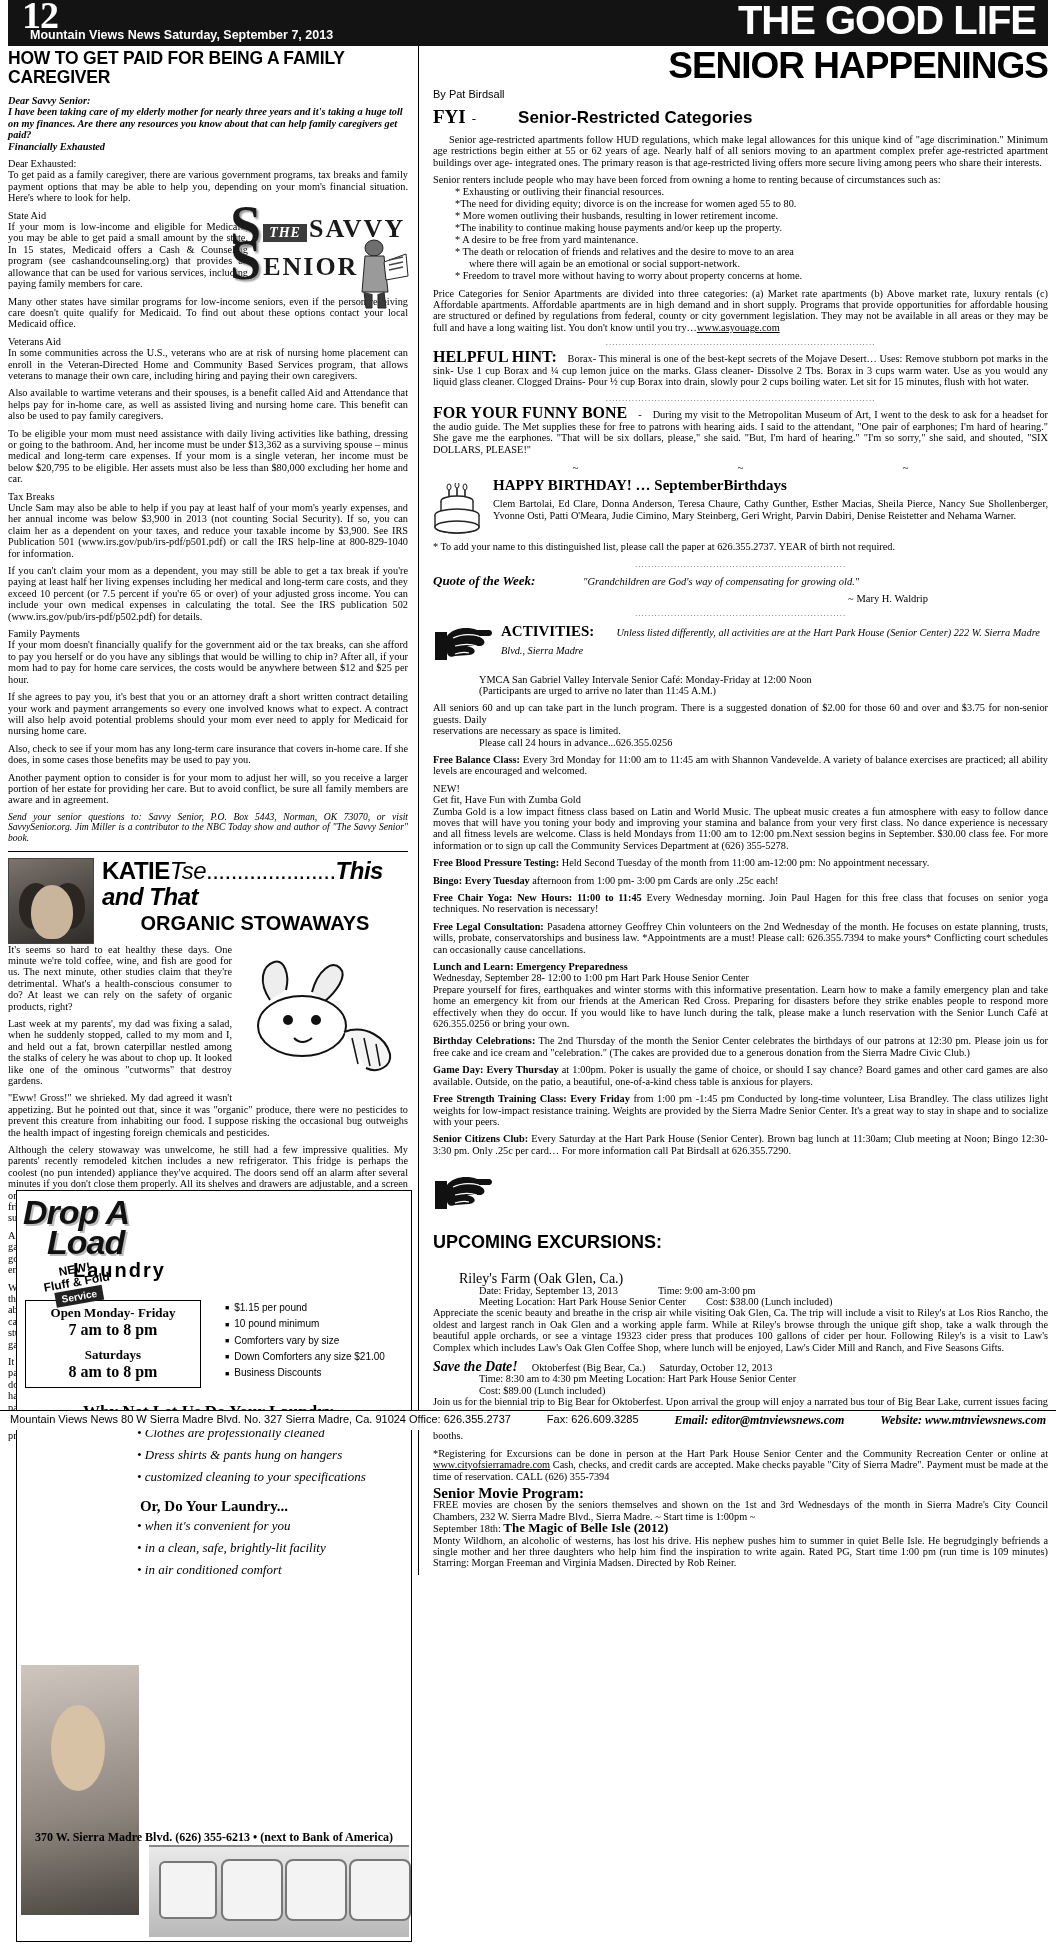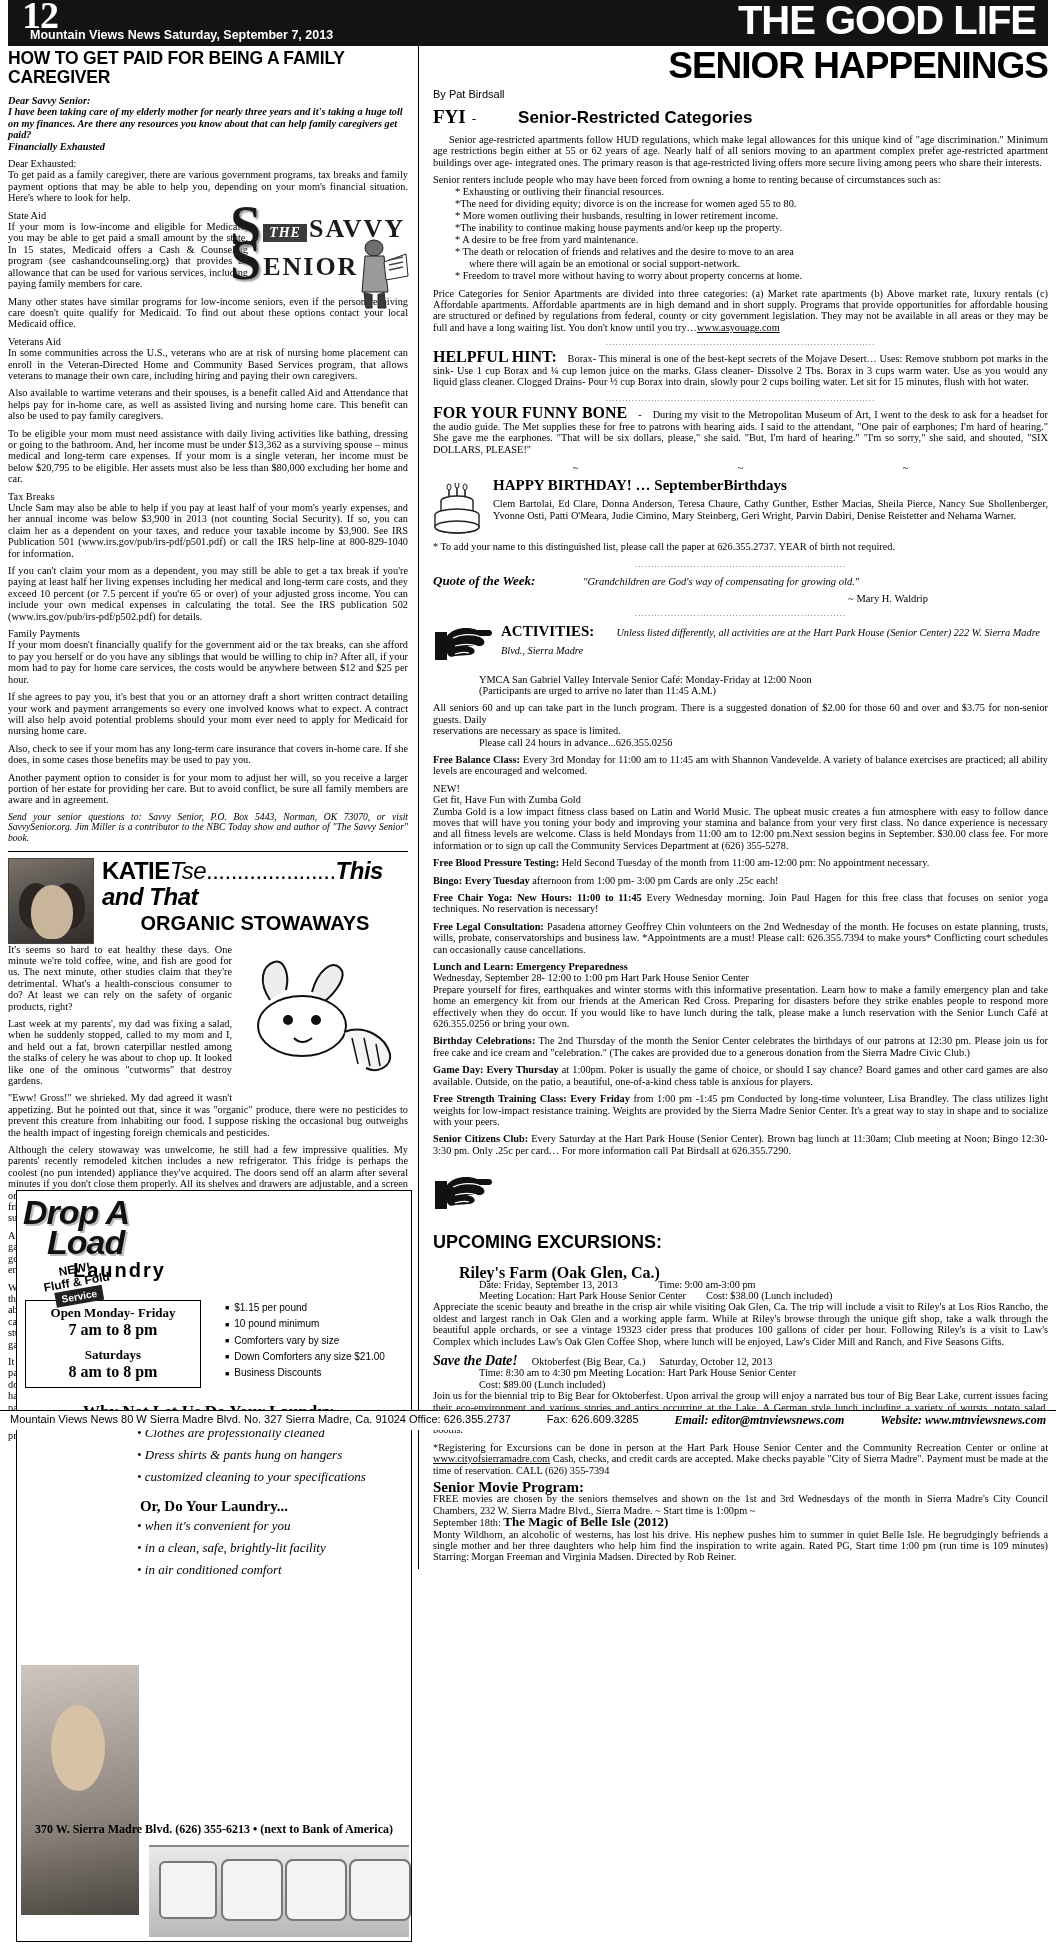--- a/index.html
+++ b/index.html
@@ -437,21 +437,21 @@
         <svg class="hand" viewBox="0 0 62 44">
           <path d="M2 10 L14 10 L14 38 L2 38 Z" fill="#111"></path>
           <path d="M14 14 C20 6 34 4 44 8 L56 8 C60 8 60 14 56 14 L44 14 C52 16 54 22 48 24 L34 24 C44 26 44 32 36 33 L22 34 C18 36 14 34 14 30 Z" fill="#111"></path>
           <path d="M20 16 C28 12 38 12 46 14" stroke="#fff" stroke-width="1.2" fill="none"></path>
           <path d="M22 24 C30 22 38 22 44 24" stroke="#fff" stroke-width="1.2" fill="none"></path>
           <path d="M22 32 C28 30 32 30 36 31" stroke="#fff" stroke-width="1.2" fill="none"></path>
         </svg>
         <div class="exc-title" style="padding-top:8px">UPCOMING EXCURSIONS:</div>
       </div>
 
-      <p class="tx indent1 tight" style="font-size:16px;font-weight:bold;margin-top:14px">Riley's Farm (Oak Glen, Ca.)</p>
+      <p class="tx indent1 tight" style="font-size:14px;font-weight:normal;margin-top:20px">Riley's Farm (Oak Glen, Ca.)</p>
       <p class="tx indent2 tight"><span>Date: Friday, September 13, 2013</span><span style="padding-left:40px">Time: 9:00 am-3:00 pm</span></p>
       <p class="tx indent2 tight"><span>Meeting Location: Hart Park House Senior Center</span><span style="padding-left:20px">Cost: $38.00 (Lunch included)</span></p>
       <p class="tx-j">Appreciate the scenic beauty and breathe in the crisp air while visiting Oak Glen, Ca. The trip will include a visit to Riley's at Los Rios Rancho, the oldest and largest ranch in Oak Glen and a working apple farm. While at Riley's browse through the unique gift shop, take a walk through the beautiful apple orchards, or see a vintage 19323 cider press that produces 100 gallons of cider per hour. Following Riley's is a visit to Law's Complex which includes Law's Oak Glen Coffee Shop, where lunch will be enjoyed, Law's Cider Mill and Ranch, and Five Seasons Gifts.</p>
 
       <p class="tx tight" style="margin-top:8px"><span style="font-weight:bold;font-style:italic;font-size:14px">Save the Date!</span><span style="padding-left:14px">Oktoberfest (Big Bear, Ca.)</span><span style="padding-left:14px">Saturday, October 12, 2013</span></p>
       <p class="tx indent2 tight">Time: 8:30 am to 4:30 pm   Meeting Location: Hart Park House Senior Center</p>
       <p class="tx indent2 tight">Cost: $89.00 (Lunch included)</p>
       <p class="tx-j">Join us for the biennial trip to Big Bear for Oktoberfest. Upon arrival the group will enjoy a narrated bus tour of Big Bear Lake, current issues facing their eco-environment and various stories and antics occurring at the Lake. A German style lunch including a variety of wursts, potato salad, sauerkraut, pretzesl and apple strudel will be served. During and after lunch enjoy German entertainment, learn traditional dances and peruse vendor booths.</p>
 
       <p class="tx-j"><span>*Registering for Excursions can be done in person at the Hart Park House Senior Center and the Community Recreation Center or online at </span><a href="#" style="color:#000">www.cityofsierramadre.com</a><span> Cash, checks, and credit cards are accepted. Make checks payable "City of Sierra Madre". Payment must be made at the time of reservation.  CALL (626) 355-7394</span></p>
@@ -504,21 +504,21 @@
 
     <div class="ad-or">Or, Do Your Laundry...</div>
     <div class="ad-list">
       <div>• when it's convenient for you</div>
       <div>• in a clean, safe, brightly-lit facility</div>
       <div>• in air conditioned comfort</div>
     </div>
 
     <div class="ad-photo-left"></div>
     <div class="ad-machines"></div>
-    <div class="ad-addr" style="position:absolute;bottom:104px;left:0;right:0">370 W. Sierra Madre Blvd. (626) 355-6213  •  (next to Bank of America)</div>
+    <div class="ad-addr" style="position:absolute;bottom:96px;left:0;right:0">370 W. Sierra Madre Blvd. (626) 355-6213  •  (next to Bank of America)</div>
   </div>
 
   <div class="footer">
     <span>Mountain Views News    80 W Sierra Madre Blvd.  No. 327   Sierra Madre, Ca.  91024   Office: 626.355.2737</span>
     <span>Fax:  626.609.3285</span>
     <span class="it">Email:  editor@mtnviewsnews.com</span>
     <span class="it">Website:  www.mtnviewsnews.com</span>
   </div>
 
 </div>

